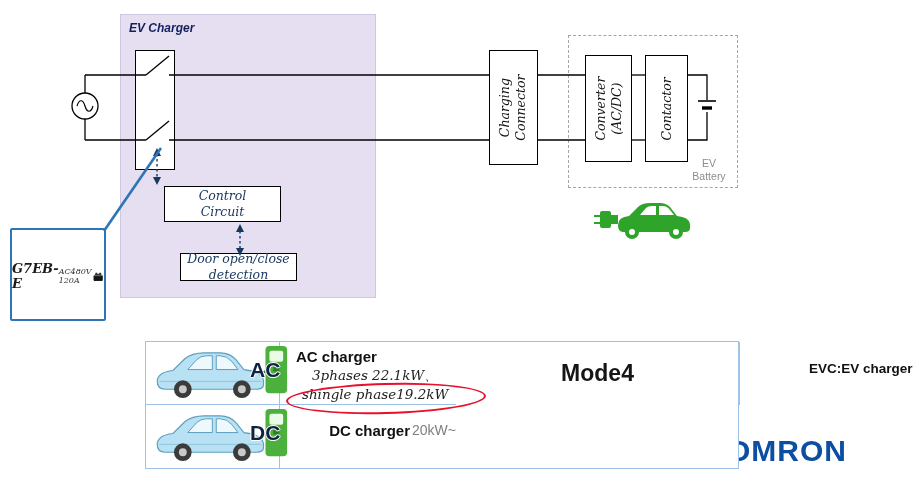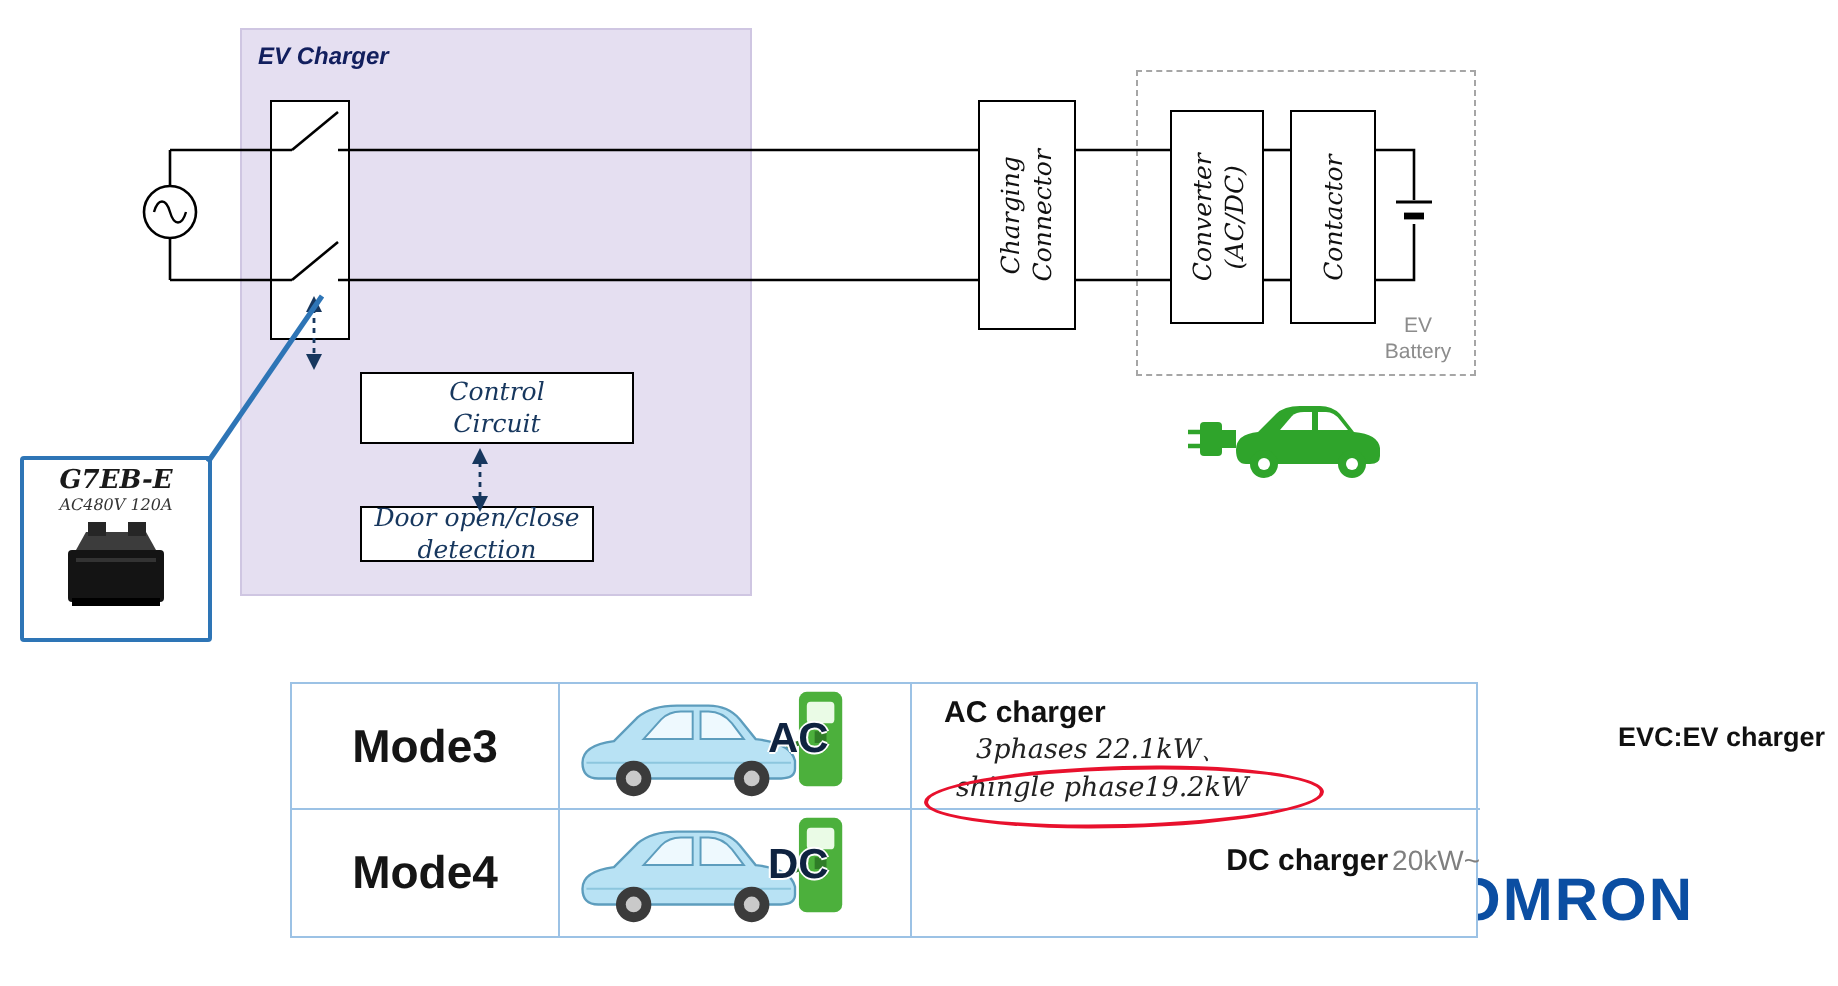--- a/index.html
+++ b/index.html
@@ -16,30 +16,30 @@
              border:1.5px solid #000;box-sizing:border-box;z-index:2;}
   .box{position:absolute;background:#fff;border:1.4px solid #000;box-sizing:border-box;
        display:flex;align-items:center;justify-content:center;z-index:2;}
   .vlabel{transform:rotate(-90deg);white-space:pre-line;text-align:center;font-style:italic;
           font-family:"DejaVu Serif",serif;font-size:12.5px;line-height:1.25;color:#111;}
   .hlabel{white-space:pre-line;text-align:center;font-style:italic;
           font-family:"DejaVu Serif",serif;font-size:12.5px;line-height:1.3;color:#17375e;}
   .cc-box{left:489px;top:50px;width:49px;height:115px;}
   .conv-box{left:585px;top:55px;width:47px;height:107px;}
   .cont-box{left:645px;top:55px;width:43px;height:107px;}
-  .ctrl-box{left:180px;top:186px;width:137px;height:36px;}
+  .ctrl-box{left:164px;top:186px;width:117px;height:36px;}
   .door-box{left:180px;top:253px;width:117px;height:28px;}
   .dashed-box{position:absolute;left:568px;top:35px;width:170px;height:153px;
               border:1.5px dashed #a6a6a6;box-sizing:border-box;z-index:1;}
   .evbatt-label{position:absolute;left:683px;top:157px;width:52px;text-align:center;
                 font-size:10.5px;line-height:1.25;color:#8c8c8c;z-index:2;}
 
   .g7eb{position:absolute;left:10px;top:228px;width:96px;height:93px;background:#fff;
         border:2px solid #2e75b6;border-radius:2px;box-sizing:border-box;z-index:3;
-        display:flex;flex-direction:column;align-items:center;padding-top:4px;}
+        display:flex;align-items:center;padding-top:4px;}
   .g7-title{font-family:"DejaVu Serif",serif;font-style:italic;font-weight:bold;
             font-size:13px;color:#1a1a1a;line-height:1.1;}
   .g7-spec{font-family:"DejaVu Serif",serif;font-style:italic;font-size:8px;color:#333;
            margin-bottom:2px;}
 
   .overlay{position:absolute;left:0;top:0;z-index:5;pointer-events:none;}
 
   
   .modetable{position:absolute;left:145px;top:341px;width:594px;z-index:2;
              display:grid;grid-template-columns:134px 176px 284px;grid-template-rows:63px 63px;
@@ -161,23 +161,20 @@
       <path d="M69,16 L73,16 Q77,16 80,20 L84,25 L69,25 Z" fill="#fff"></path>
       <circle cx="42" cy="42" r="7" fill="#2fa42b"></circle>
         <circle cx="42" cy="42" r="3" fill="#fff"></circle>
       <circle cx="86" cy="42" r="7" fill="#2fa42b"></circle>
         <circle cx="86" cy="42" r="3" fill="#fff"></circle>
     </g>
   </svg>
 
   <div class="modetable">
 
-    <div class="cell mode-cell">
-      <span>Mode3</span>
-    </div>
     <div class="cell">
       <svg width="174" height="61" viewBox="0 0 174 62">
         <rect x="120" y="4" width="22" height="48" rx="4" fill="#4cb03c"></rect>
         <rect x="124" y="9" width="14" height="11" rx="2" fill="#eafbe6"></rect>
         <rect x="128" y="24" width="6" height="6" fill="#2f7d27"></rect>
         <path d="M120,30 Q112,32 112,38" stroke="#2f7d27" stroke-width="2.5" fill="none"></path>
         <path d="M18,48 Q10,48 10,40 Q10,31 26,29 L38,17 Q45,11 58,11 L74,11 Q84,11 90,18 L98,28 Q116,30 118,39 L118,43 Q118,48 111,48 Z" fill="#b8e2f4" stroke="#5d9dbd" stroke-width="1.2"></path>
         <path d="M41,28 L50,18 Q54,14 60,14 L66,14 L66,28 Z" fill="#eef9fe" stroke="#5d9dbd" stroke-width="1"></path>
         <path d="M70,14 L74,14 Q81,14 86,20 L92,28 L70,28 Z" fill="#eef9fe" stroke="#5d9dbd" stroke-width="1"></path>
         <path d="M12,40 H116" stroke="#8cc6de" stroke-width="1"></path>

